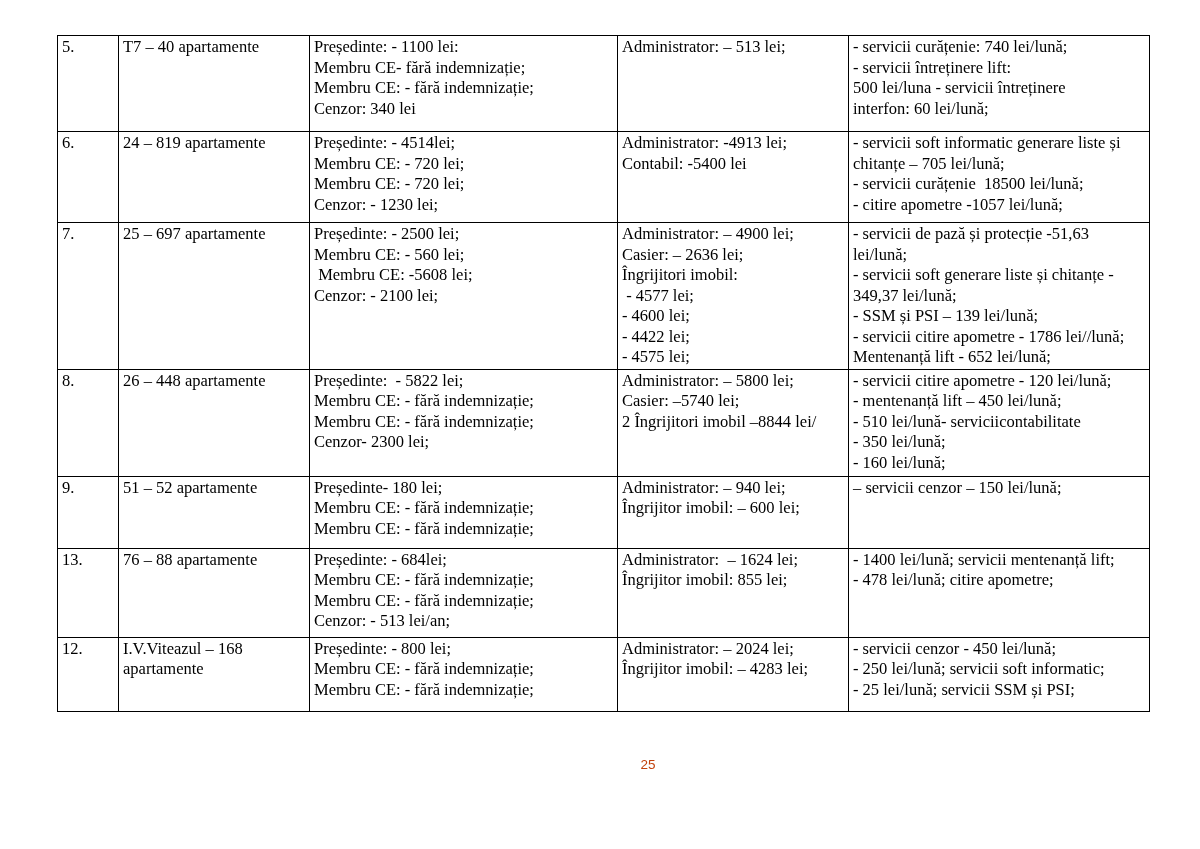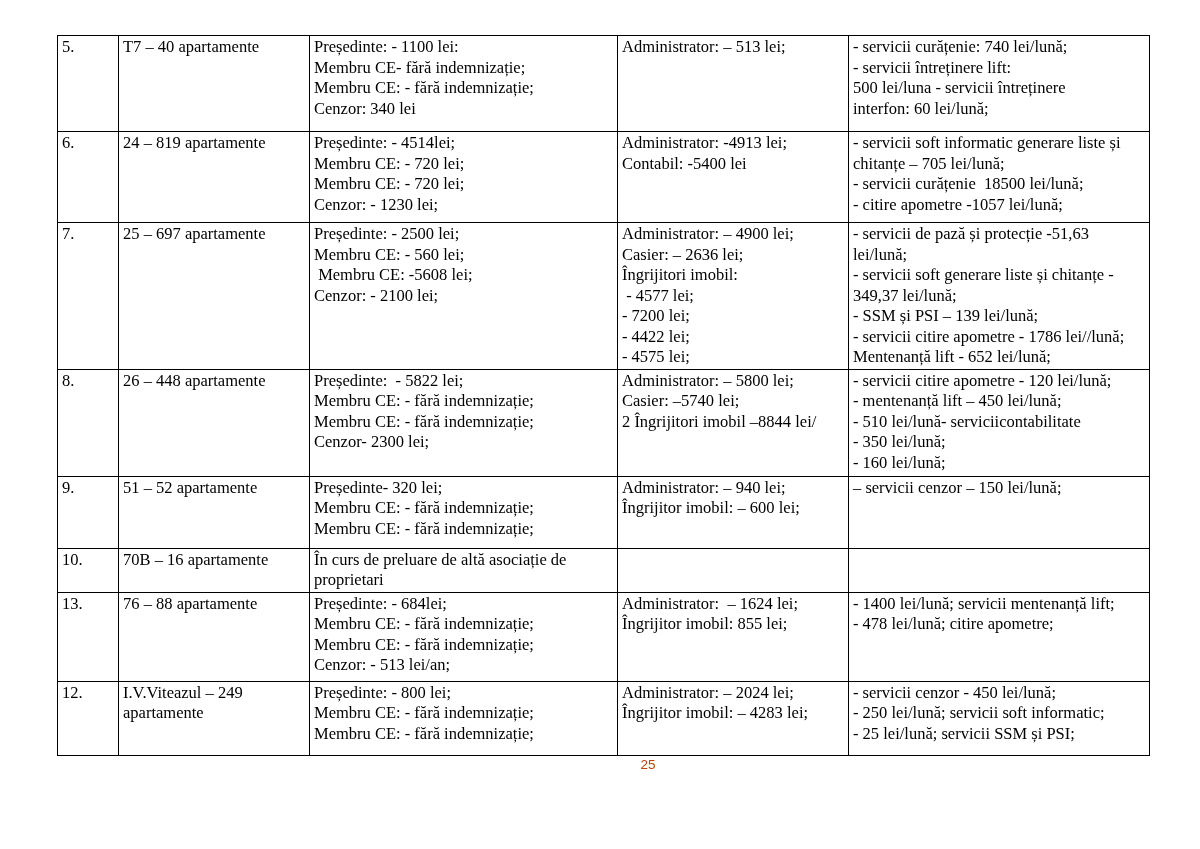--- a/index.html
+++ b/index.html
@@ -87,21 +87,21 @@
         <td>7.</td>
         <td>25 – 697 apartamente</td>
         <td>Președinte: - 2500 lei;
 Membru CE: - 560 lei;
  Membru CE: -5608 lei;
 Cenzor: - 2100 lei;</td>
         <td>Administrator: – 4900 lei;
 Casier: – 2636 lei;
 Îngrijitori imobil:
  - 4577 lei;
-- 7200 lei;
+- 4600 lei;
 - 4422 lei;
 - 4575 lei;</td>
         <td>- servicii de pază și protecție -51,63
 lei/lună;
 - servicii soft generare liste și chitanțe -
 349,37 lei/lună;
 - SSM și PSI – 139 lei/lună;
 - servicii citire apometre - 1786 lei//lună;
 Mentenanță lift - 652 lei/lună;</td>
       </tr>
@@ -117,50 +117,42 @@
 2 Îngrijitori imobil –8844 lei/</td>
         <td>- servicii citire apometre - 120 lei/lună;
 - mentenanță lift – 450 lei/lună;
 - 510 lei/lună- serviciicontabilitate
 - 350 lei/lună;
 - 160 lei/lună;</td>
       </tr>
       <tr style="height:72px">
         <td>9.</td>
         <td>51 – 52 apartamente</td>
-        <td>Președinte- 320 lei;
+        <td>Președinte- 180 lei;
 Membru CE: - fără indemnizație;
 Membru CE: - fără indemnizație;</td>
         <td>Administrator: – 940 lei;
 Îngrijitor imobil: – 600 lei;</td>
         <td>– servicii cenzor – 150 lei/lună;</td>
-      </tr>
-      <tr style="height:42px">
-        <td>10.</td>
-        <td>70B – 16 apartamente</td>
-        <td>În curs de preluare de altă asociație de
-proprietari</td>
-        <td></td>
-        <td></td>
       </tr>
       <tr style="height:89px">
         <td>13.</td>
         <td>76 – 88 apartamente</td>
         <td>Președinte: - 684lei;
 Membru CE: - fără indemnizație;
 Membru CE: - fără indemnizație;
 Cenzor: - 513 lei/an;</td>
         <td>Administrator:  – 1624 lei;
 Îngrijitor imobil: 855 lei;</td>
         <td>- 1400 lei/lună; servicii mentenanță lift;
 - 478 lei/lună; citire apometre;</td>
       </tr>
       <tr style="height:74px">
         <td>12.</td>
-        <td>I.V.Viteazul – 249
+        <td>I.V.Viteazul – 168
 apartamente</td>
         <td>Președinte: - 800 lei;
 Membru CE: - fără indemnizație;
 Membru CE: - fără indemnizație;</td>
         <td>Administrator: – 2024 lei;
 Îngrijitor imobil: – 4283 lei;</td>
         <td>- servicii cenzor - 450 lei/lună;
 - 250 lei/lună; servicii soft informatic;
 - 25 lei/lună; servicii SSM și PSI;</td>
       </tr>

